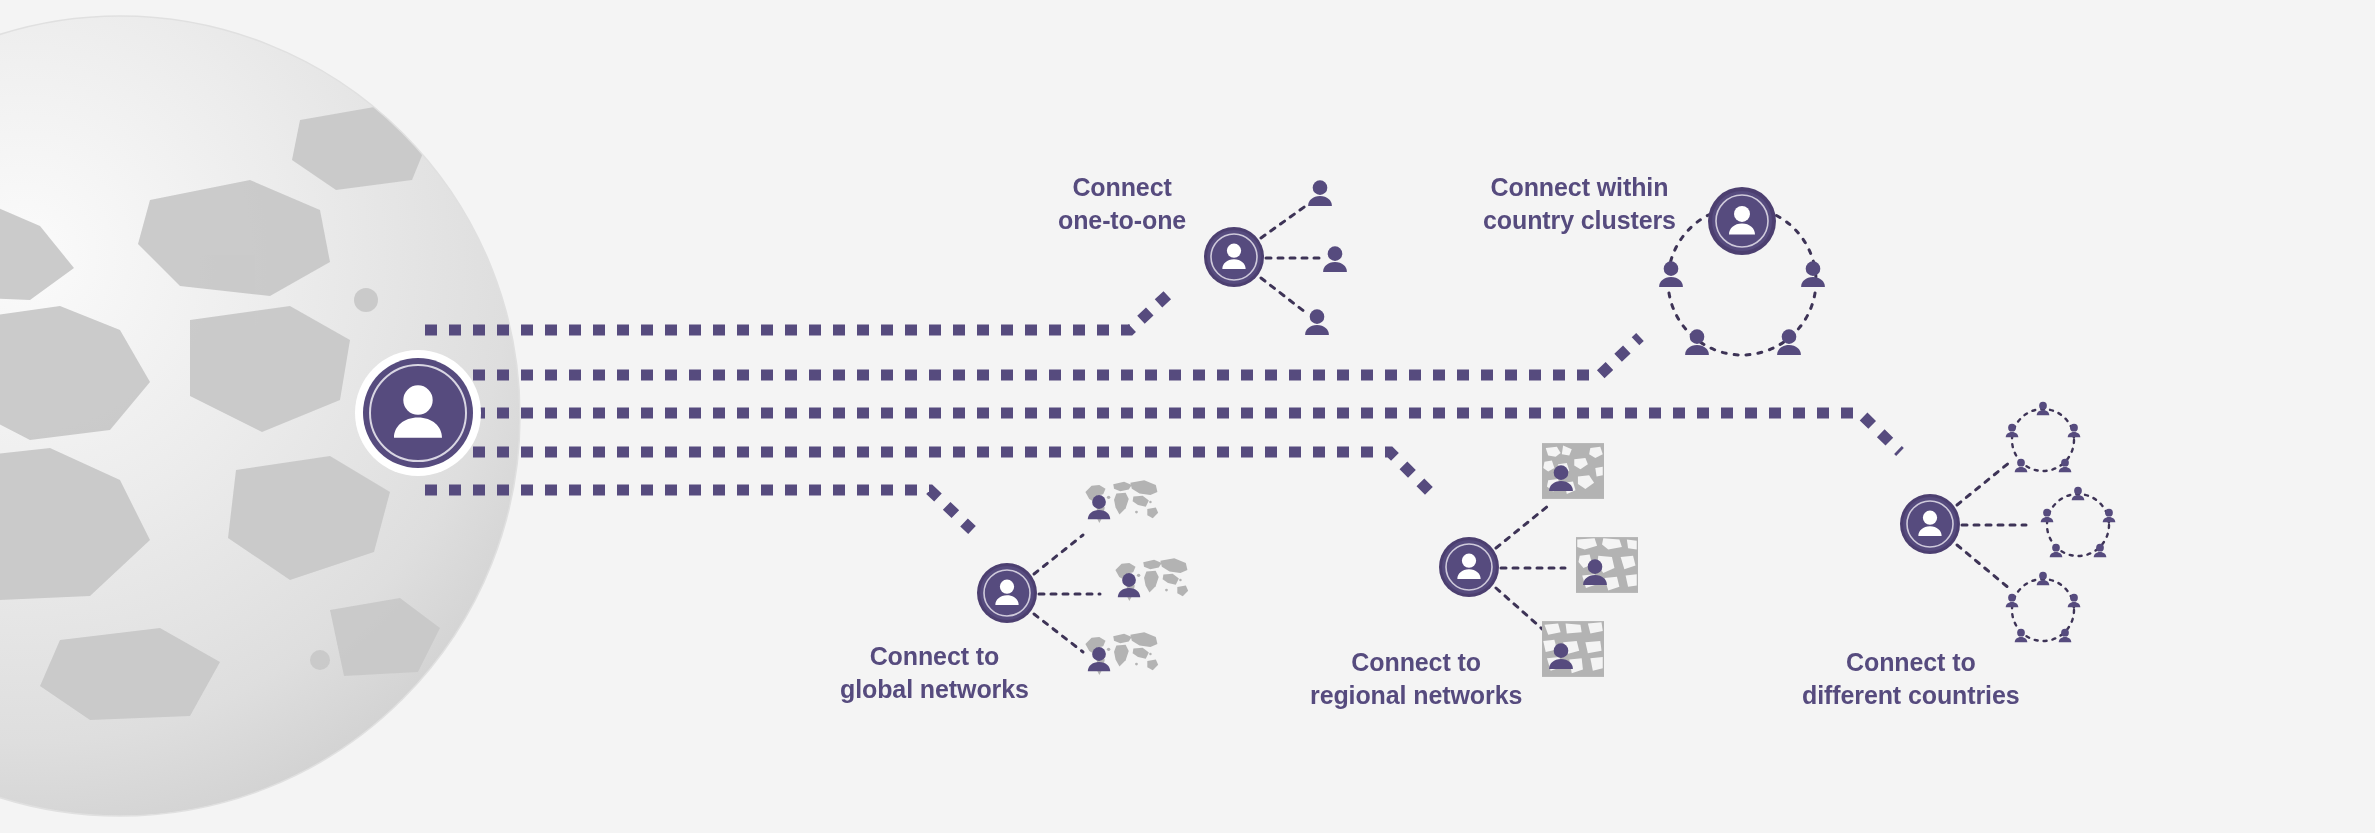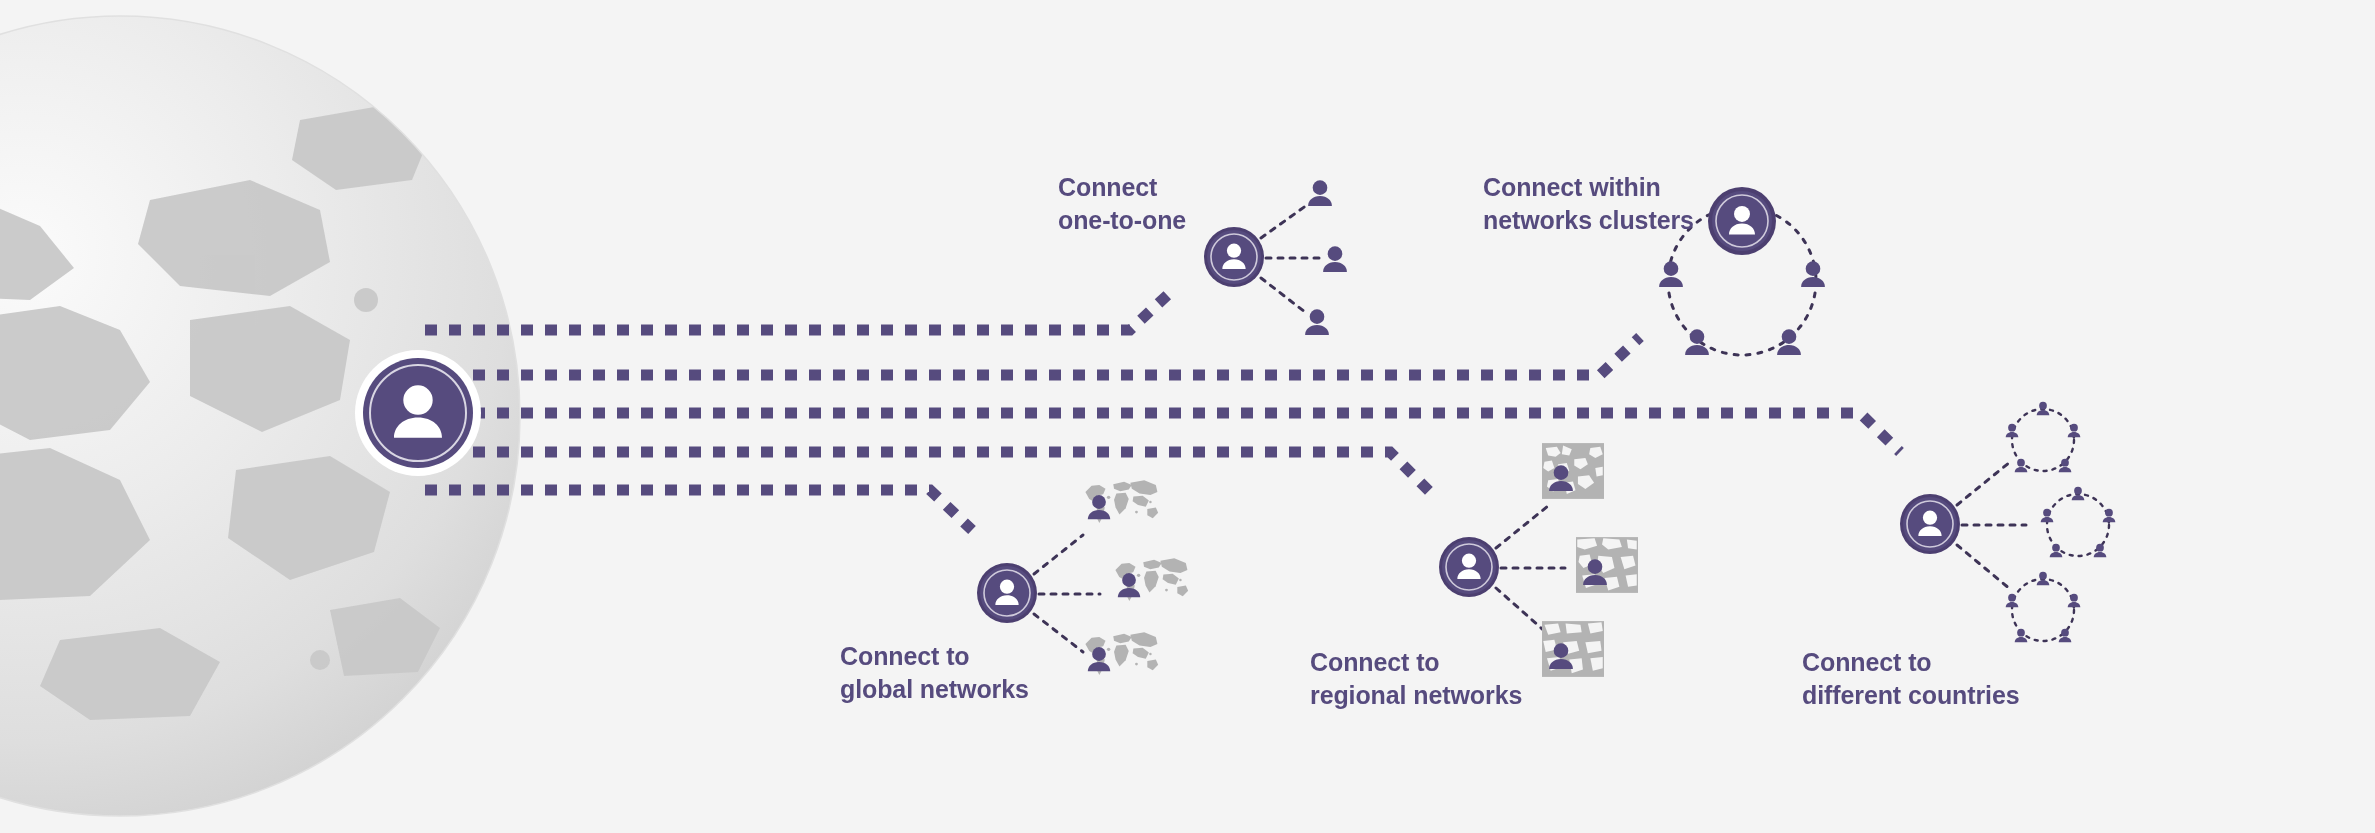--- a/index.html
+++ b/index.html
@@ -25,20 +25,21 @@
   .label {
     position: absolute;
     font-family: "Liberation Sans", "DejaVu Sans", sans-serif;
     font-weight: bold;
     font-size: 25px;
     line-height: 1.32;
     letter-spacing: -0.1px;
     color: #564b7e;
     white-space: pre-line;
     pointer-events: none;
+    text-align: center;
   }
 </style>
 </head>
 <body>
 
 <div id="stage">
 
   <svg id="svg-layer" viewBox="0 0 2375 833" xmlns="http://www.w3.org/2000/svg">
     <defs>
       <radialGradient id="globeGrad" cx="38%" cy="30%" r="78%">
@@ -296,21 +297,21 @@
           <use href="#personGlyph" x="2012" y="627" width="18" height="18"></use>
         </g>
       </g>
     </g>
   </svg>
 
   <div class="label" style="left:1058px; top:171px;">Connect
 one-to-one</div>
 
   <div class="label" style="left:1483px; top:171px;">Connect within
-networks clusters</div>
+country clusters</div>
 
   <div class="label" style="left:840px; top:640px;">Connect to
 global networks</div>
 
   <div class="label" style="left:1310px; top:646px;">Connect to
 regional networks</div>
 
   <div class="label" style="left:1802px; top:646px;">Connect to
 different countries</div>
 

